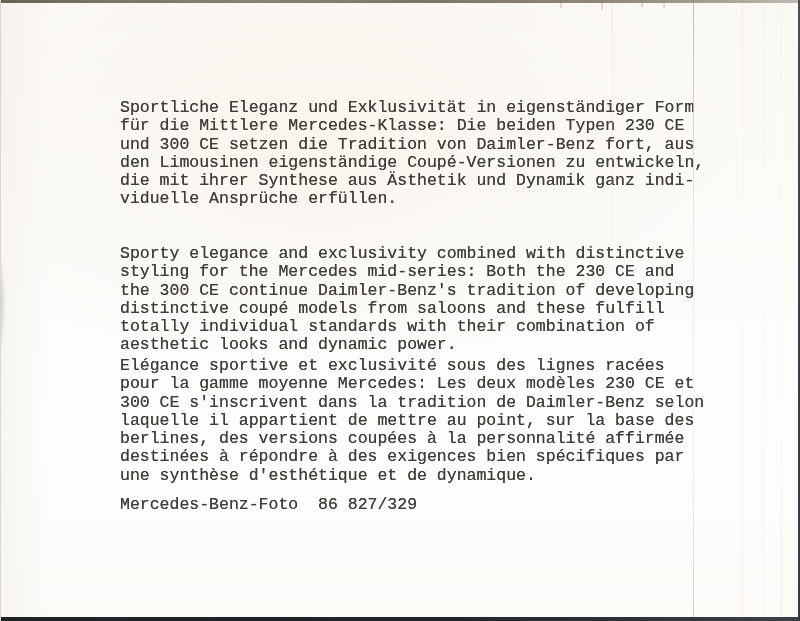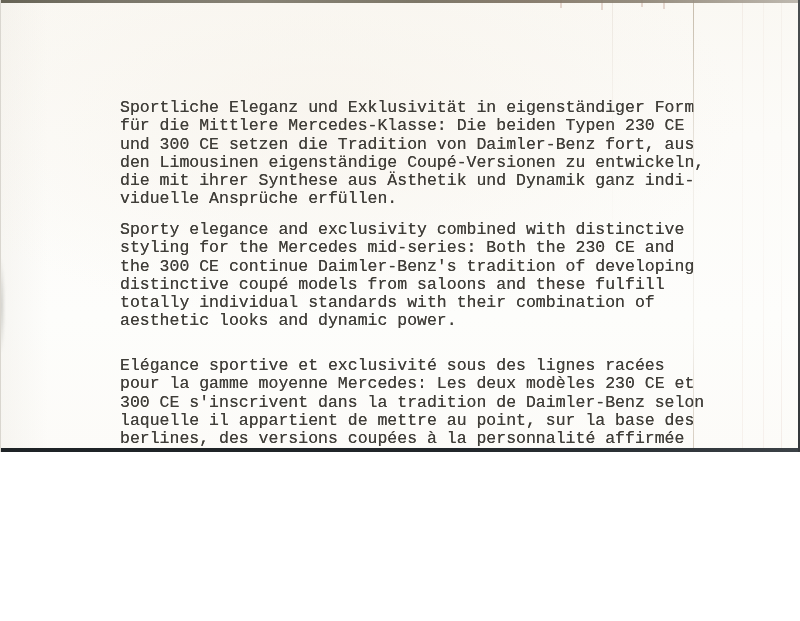--- a/index.html
+++ b/index.html
@@ -3,21 +3,21 @@
 <meta charset="utf-8">
 <style>
   html, body {
     margin: 0;
     padding: 0;
     background: #ffffff;
   }
   .scan {
     position: relative;
     width: 800px;
-    height: 452px;
+    height: 621px;
     overflow: hidden;
     background:
       linear-gradient(180deg, #faf8f3 0%, #fcfbf8 30%, #fdfdfb 70%, #fcfbf8 100%);
     font-family: "Liberation Mono", "DejaVu Sans Mono", monospace;
   }
   
   .paper-tint {
     position: absolute;
     left: 0; top: 0;
     width: 100%; height: 100%;
@@ -30,21 +30,21 @@
     position: absolute;
     left: 120px;
     white-space: pre;
     font-size: 16.5px;
     line-height: 18.3px;
     letter-spacing: 0;
     color: #3f3d38;
     text-shadow: 0 0 0.6px rgba(63,61,56,0.85);
   }
   .para-de { top: 99px; }
-  .para-en { top: 221px; }
+  .para-en { top: 245px; }
   .para-fr { top: 357px; }
   .credit  { top: 496px; }
 
   
   .edge-top {
     position: absolute;
     left: 0; top: 0;
     width: 100%; height: 3px;
     background: linear-gradient(90deg,
       #565344 0%, #6b675a 14%, #7a7567 32%, #6f6959 52%,

